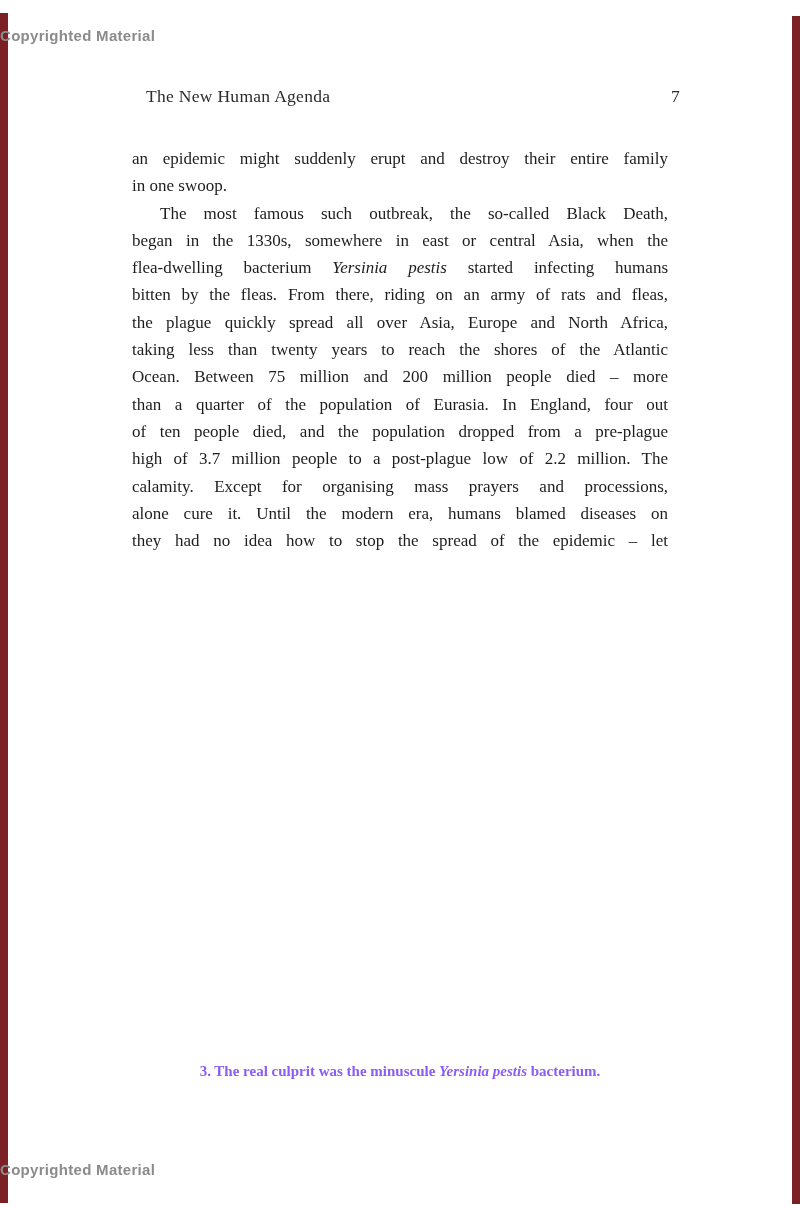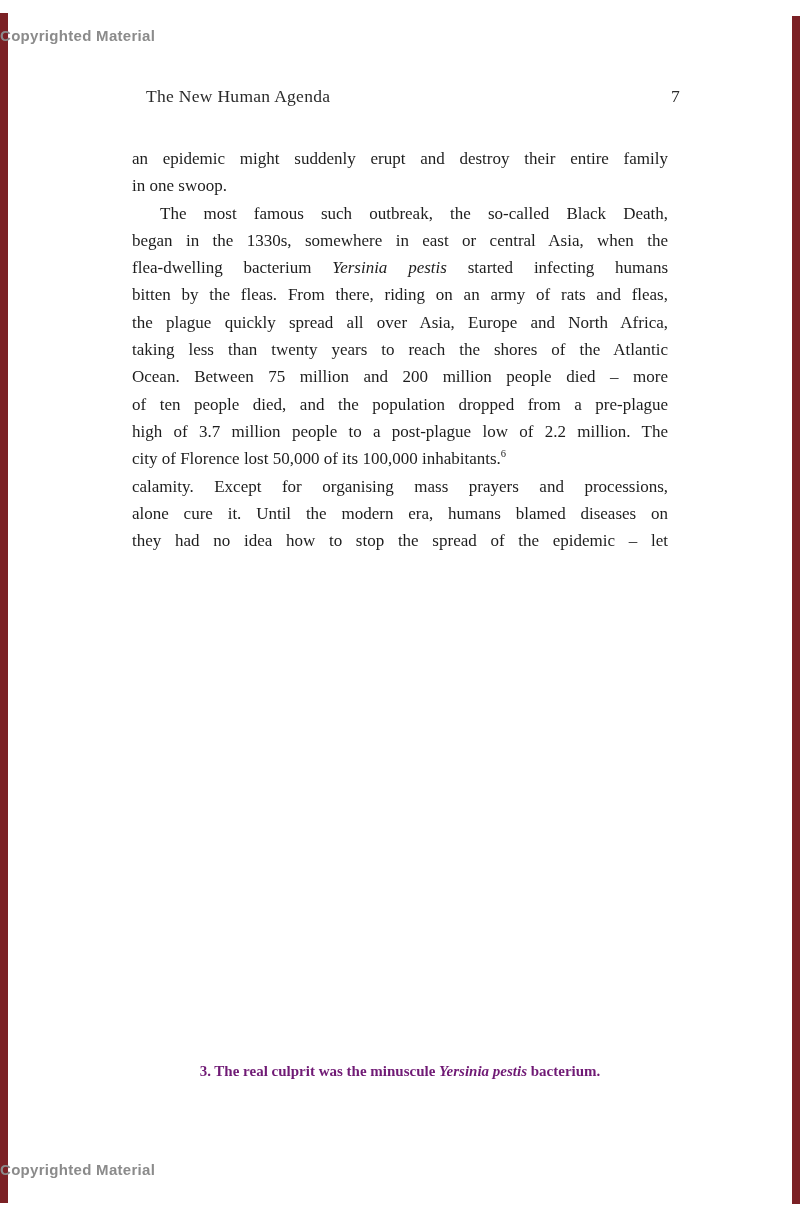--- a/index.html
+++ b/index.html
@@ -51,21 +51,21 @@
   .line.endpara { text-align-last: left; }
   .line.indent { text-indent: 28px; }
   .it  { font-style: italic; margin-top: 15px; }
   .sup { font-size: 10.5px; vertical-align: 7px; line-height: 0; }
 
   .caption {
     position: absolute; left: 0; top: 1063px; width: 100%;
     text-align: center;
     font-size: 15px;
     font-weight: 600;
-    color: #701a75;
+    color: #8b5cf6;
     font-variant-numeric: oldstyle-nums;
     font-feature-settings: "onum" 1;
   }
 </style>
 </head>
 <body>
 
 <div id="page">
 
   <div class="edge-bar left"></div>
@@ -81,23 +81,23 @@
   <div class="body-block">
       <div class="line"><span>an epidemic might suddenly erupt and destroy their entire family</span></div>
       <div class="line endpara"><span>in one swoop.</span></div>
       <div class="line indent"><span>The most famous such outbreak, the so-called Black Death,</span></div>
       <div class="line"><span>began in the 1330s, somewhere in east or central Asia, when the</span></div>
       <div class="line"><span>flea-dwelling bacterium </span><span class="it">Yersinia pestis</span><span> started infecting humans</span></div>
       <div class="line"><span>bitten by the fleas. From there, riding on an army of rats and fleas,</span></div>
       <div class="line"><span>the plague quickly spread all over Asia, Europe and North Africa,</span></div>
       <div class="line"><span>taking less than twenty years to reach the shores of the Atlantic</span></div>
       <div class="line"><span>Ocean. Between 75 million and 200 million people died – more</span></div>
+      <div class="line"><span>than a quarter of the population of Eurasia. In England, four out</span></div>
       <div class="line"><span>of ten people died, and the population dropped from a pre-plague</span></div>
       <div class="line"><span>high of 3.7 million people to a post-plague low of 2.2 million. The</span></div>
-      <div class="line endpara"><span>city of Florence lost 50,000 of its 100,000 inhabitants.</span><span class="sup">6</span></div>
       <div class="line"><span>calamity. Except for organising mass prayers and processions,</span></div>
       <div class="line"><span>alone cure it. Until the modern era, humans blamed diseases on</span></div>
       <div class="line"><span>they had no idea how to stop the spread of the epidemic – let</span></div>
     </div>
 
   <div class="caption"><span>3. The real culprit was the minuscule </span><span class="it">Yersinia pestis</span><span> bacterium.</span></div>
 
   <div class="copyright bottom">Copyrighted Material</div>
 
 </div>

